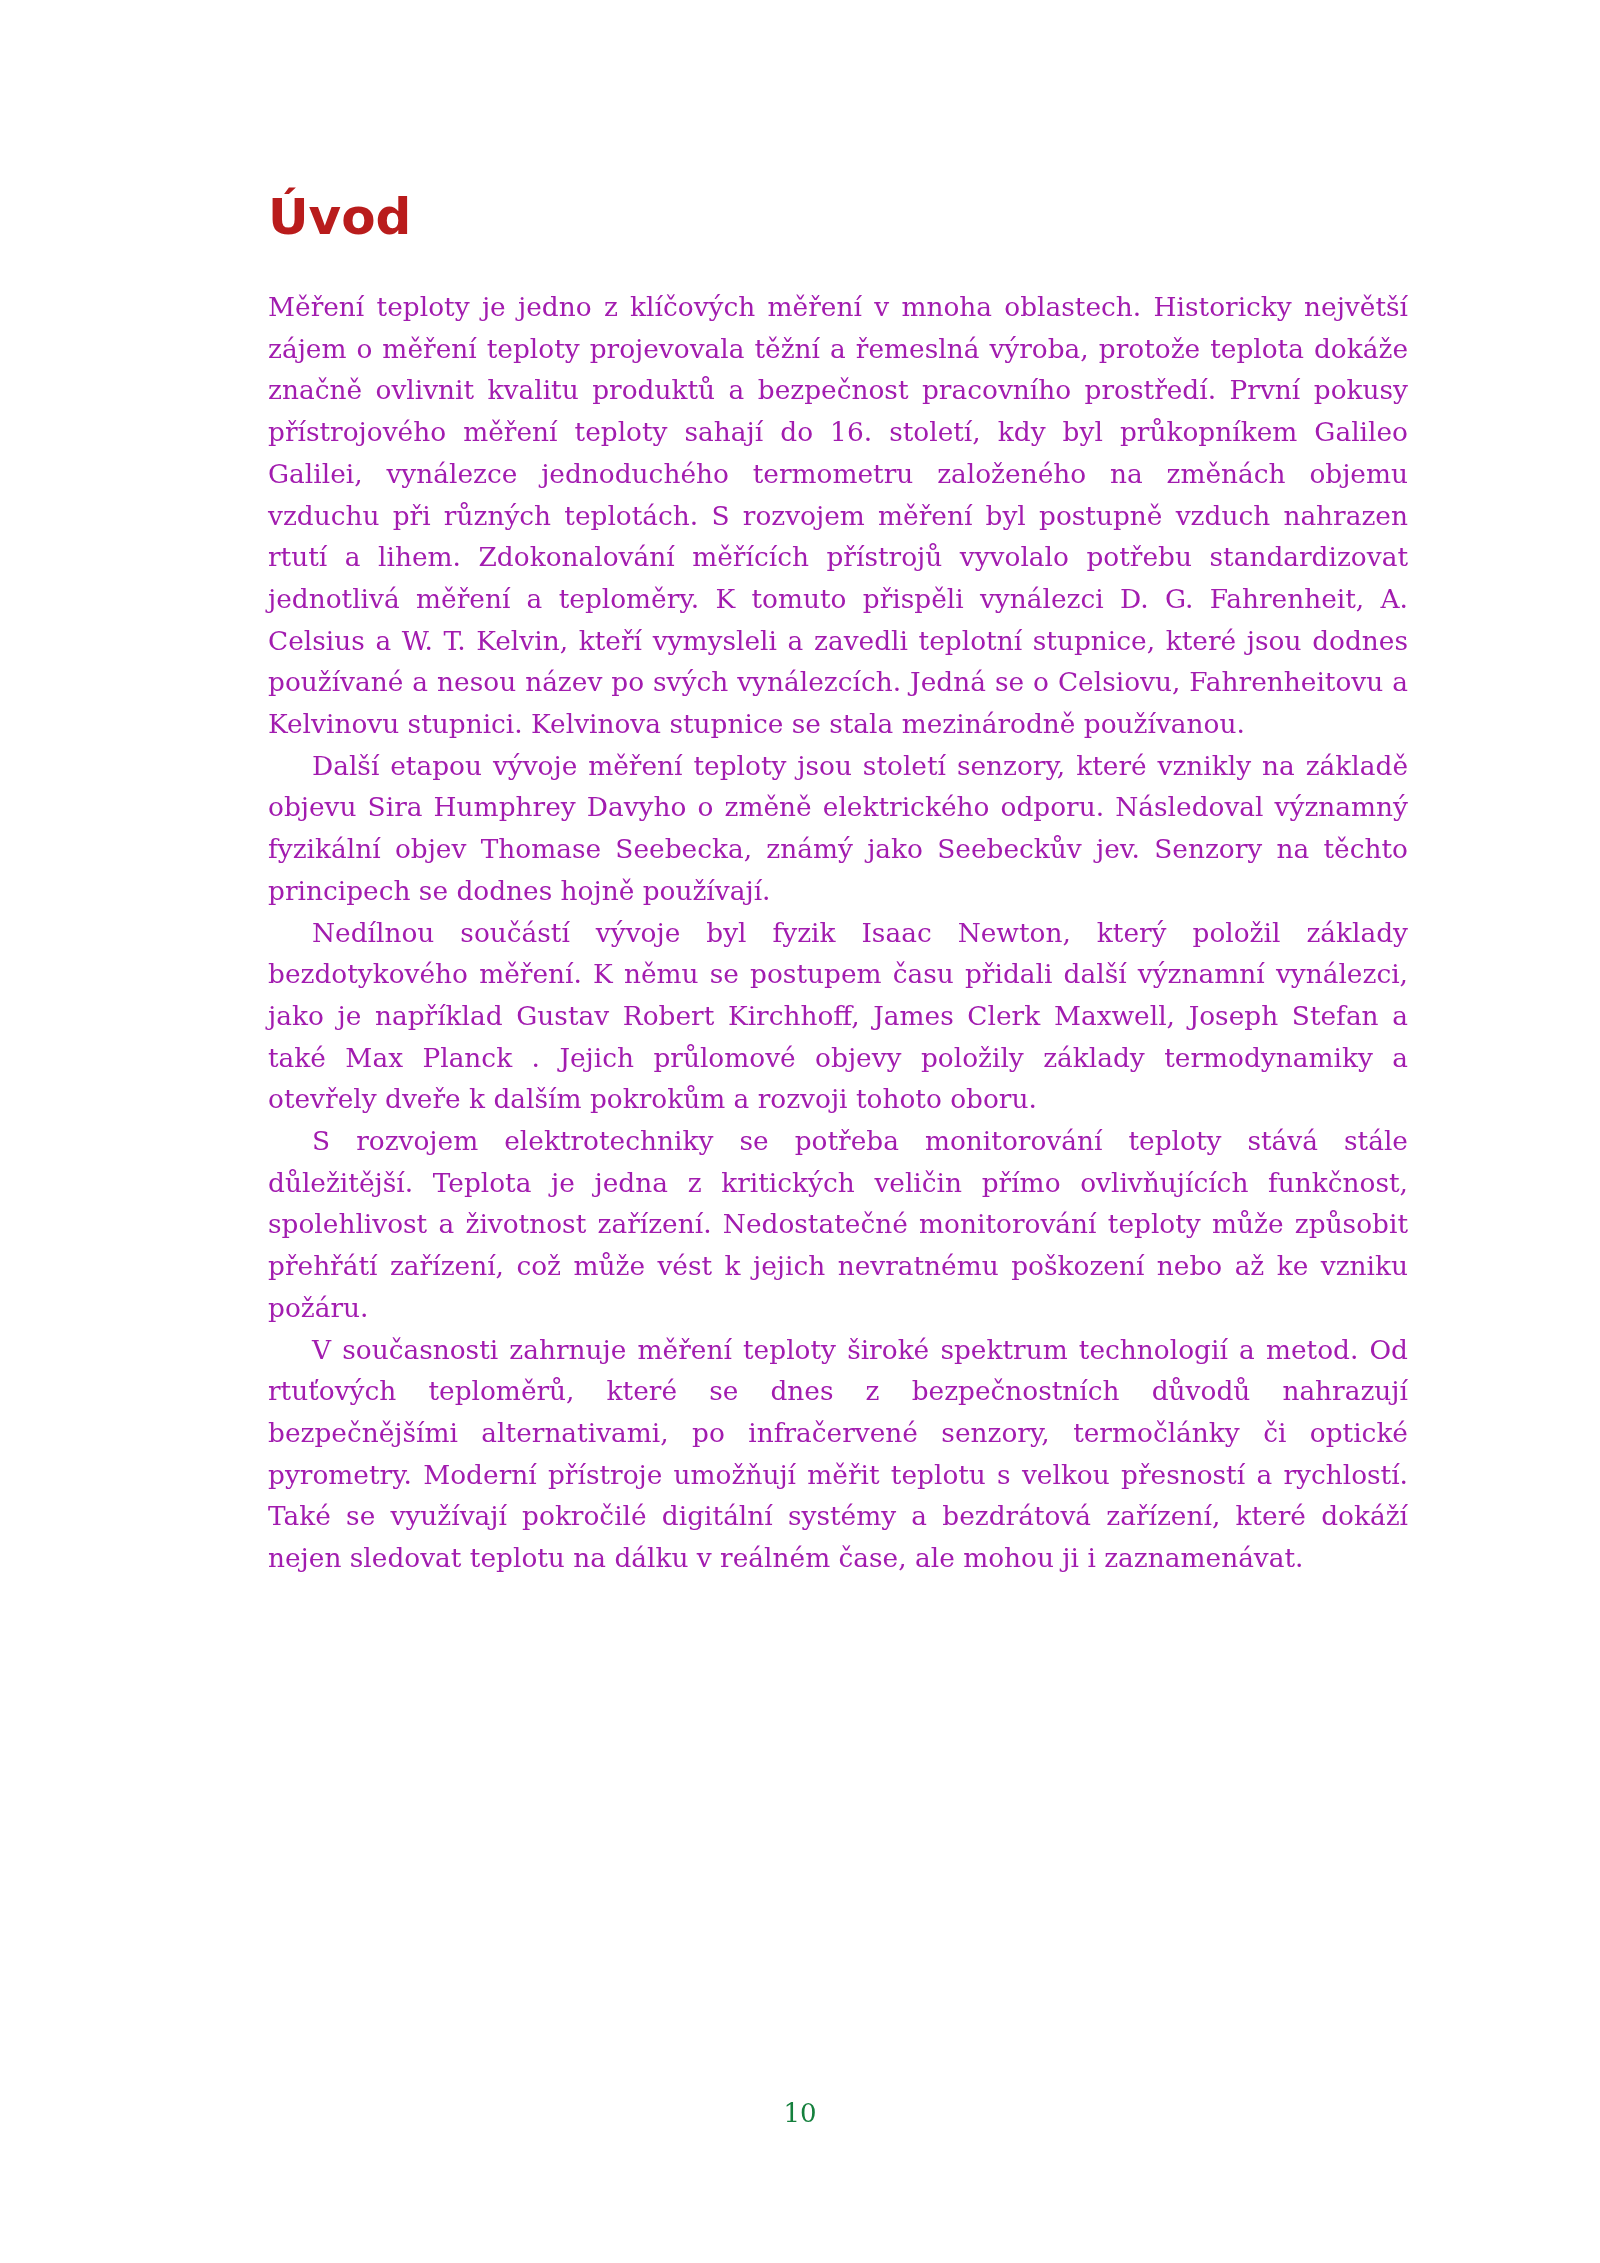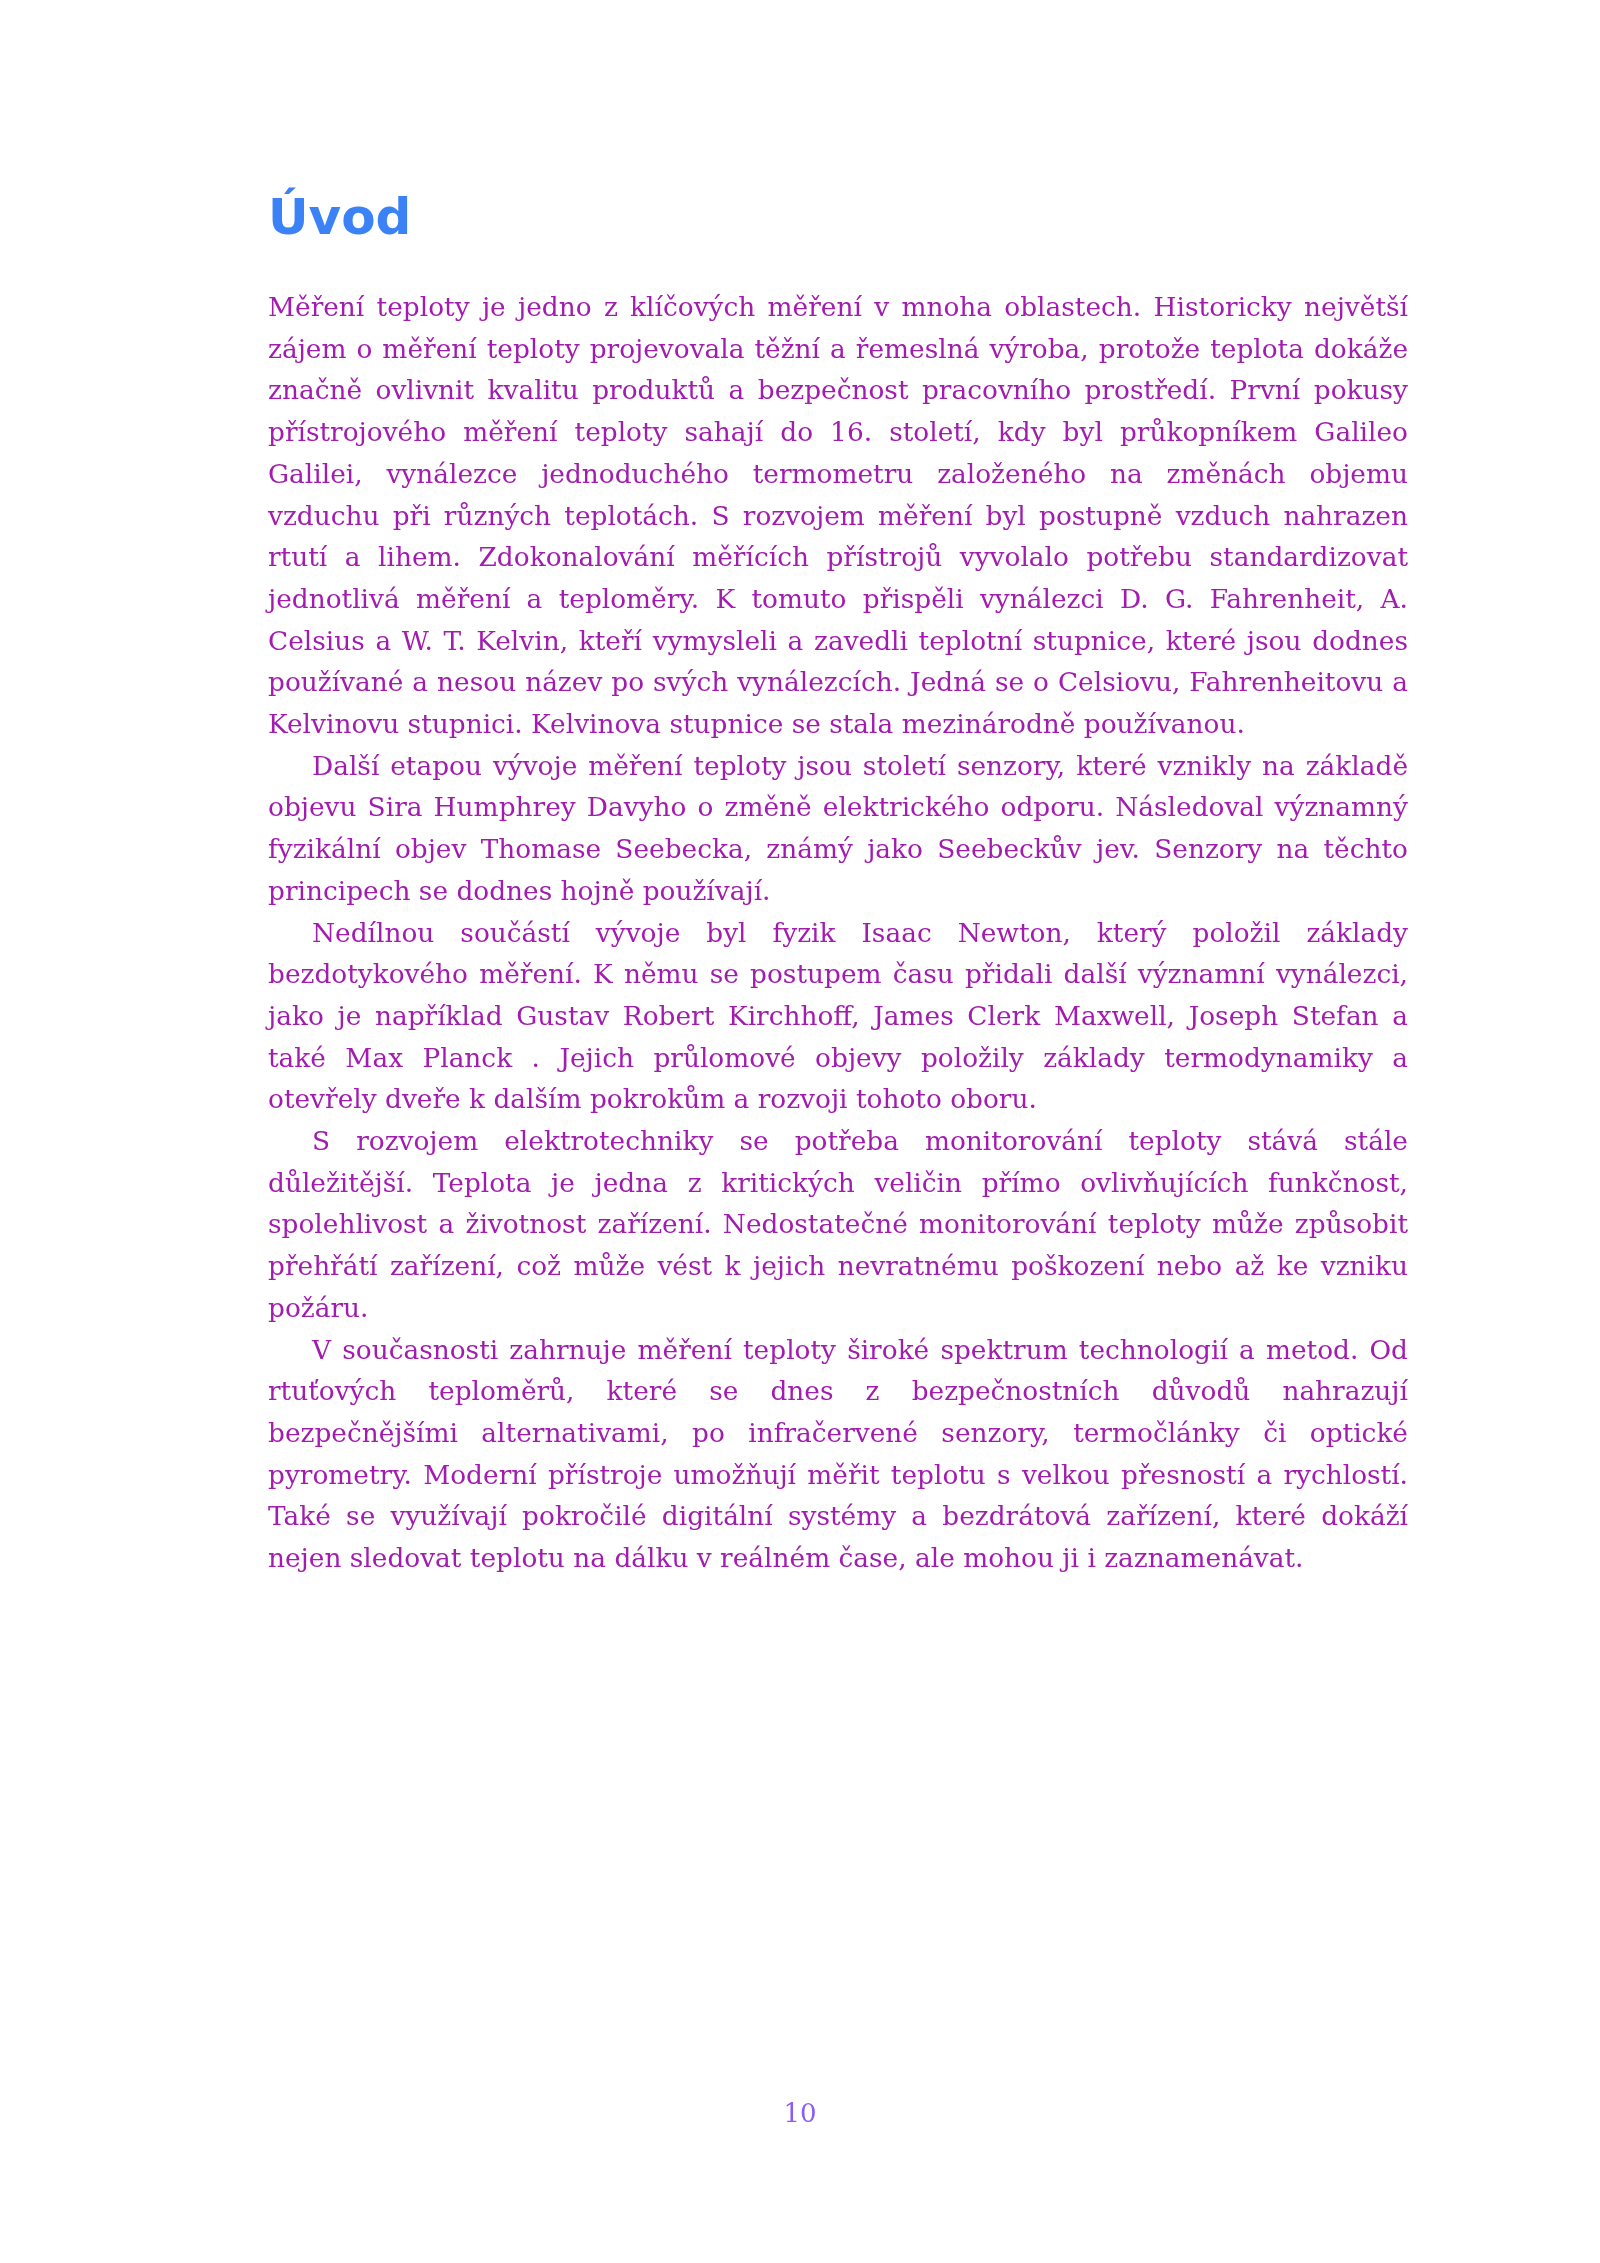--- a/index.html
+++ b/index.html
@@ -1,32 +1,32 @@
 <!DOCTYPE html>
 <html><head>
   <meta charset="utf-8">
   <style>
     html, body { margin: 0; padding: 0; background: #ffffff; }
     body { width: 1600px; height: 2263px; position: relative; overflow: hidden; }
     .page { position: absolute; left: 0; top: 0; width: 1600px; height: 2263px; background: #fff; }
     .heading {
       position: absolute; left: 268px; top: 188px;
       font-family: "DejaVu Sans", sans-serif; font-weight: bold;
-      font-size: 50px; color: #3b82f6; margin: 0; letter-spacing: 0px;
+      font-size: 50px; color: #b91c1c; margin: 0; letter-spacing: 0px;
     }
     .body-text {
       position: absolute; left: 268px; top: 286px; width: 1140px;
       font-family: "DejaVu Serif", serif; font-size: 26.4px; line-height: 41.7px;
       color: #a21caf; text-align: justify; hyphens: manual;
     }
     .body-text p { margin: 0; text-indent: 0; }
     .body-text p + p { text-indent: 44px; }
     .page-number {
       position: absolute; left: 0; width: 1600px; top: 2098px; text-align: center;
-      font-family: "DejaVu Serif", serif; font-size: 26px; color: #8b5cf6;
+      font-family: "DejaVu Serif", serif; font-size: 26px; color: #15803d;
     }
   </style>
 </head>
 <body>
 
 <div class="page">
   <h1 class="heading">Úvod</h1>
   <div class="body-text">
     <p>Měření teploty je jedno z klíčových měření v mnoha oblastech. Historicky největší zájem o měření teploty projevovala těžní a řemeslná výroba, protože teplota dokáže značně ovlivnit kvalitu produktů a bezpečnost pracovního prostředí. První pokusy přístrojového měření teploty sahají do 16. století, kdy byl průkopníkem Galileo Galilei, vynálezce jednoduchého termometru založeného na změnách objemu vzduchu při různých teplotách. S rozvojem měření byl postupně vzduch nahrazen rtutí a lihem. Zdokonalování měřících přístrojů vyvolalo potřebu standardizovat jednotlivá měření a teploměry. K tomuto přispěli vynálezci D. G. Fahrenheit, A. Celsius a W. T. Kelvin, kteří vymysleli a zavedli teplotní stupnice, které jsou dodnes používané a nesou název po svých vynálezcích. Jedná se o Celsiovu, Fahrenheitovu a Kelvinovu stupnici. Kelvinova stupnice se stala mezinárodně používanou.</p>
     <p>Další etapou vývoje měření teploty jsou století senzory, které vznikly na základě objevu Sira Humphrey Davyho o změně elektrického odporu. Následoval významný fyzikální objev Thomase Seebecka, známý jako Seebeckův jev. Senzory na těchto principech se dodnes hojně používají.</p>

